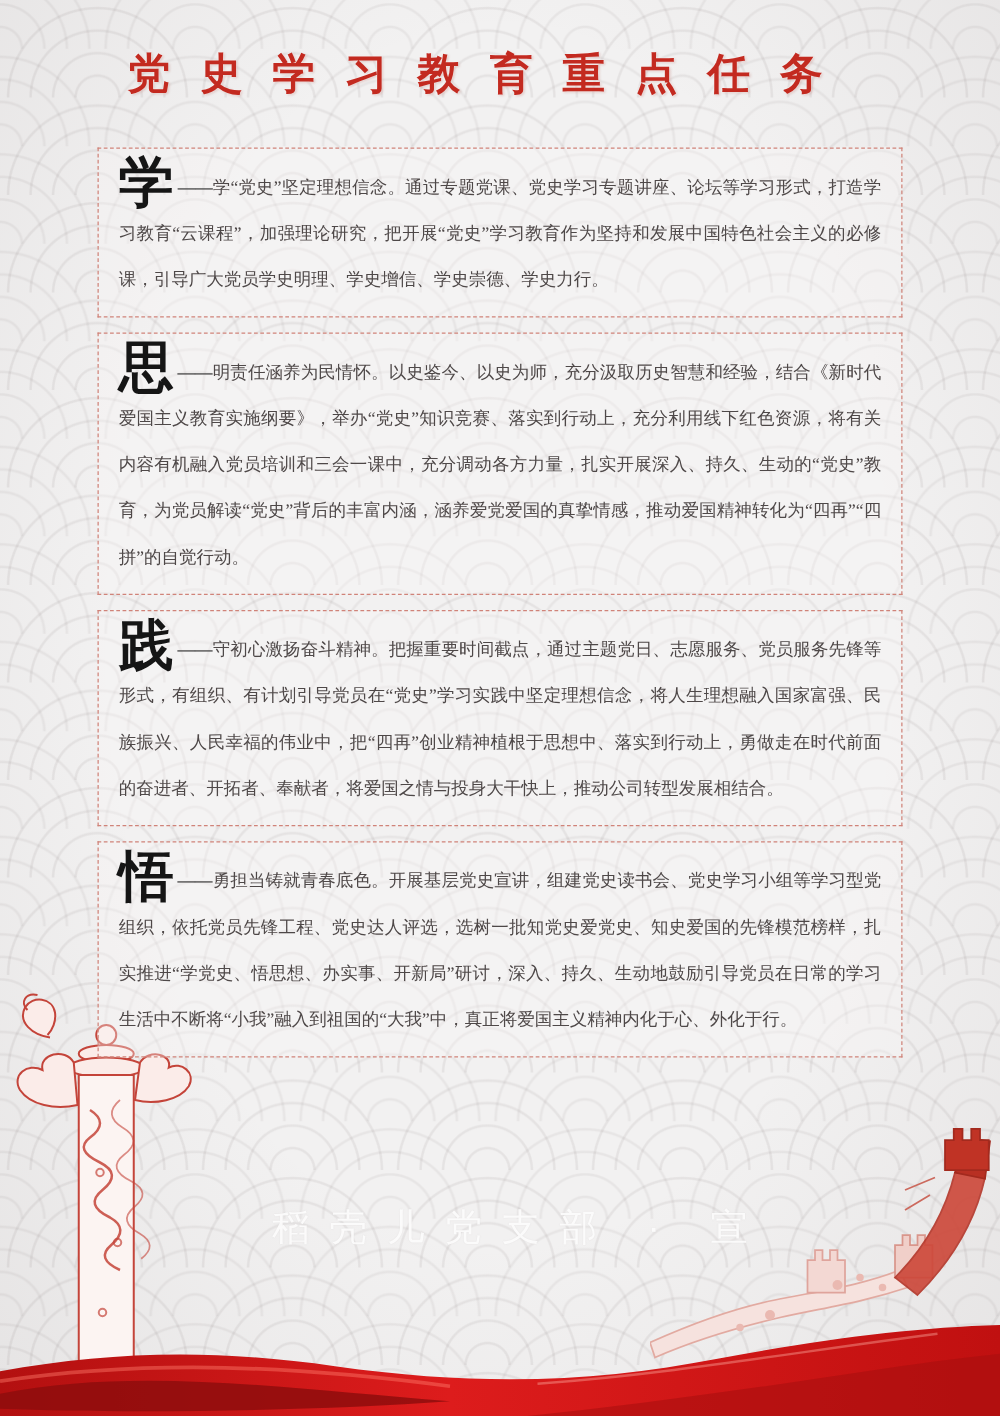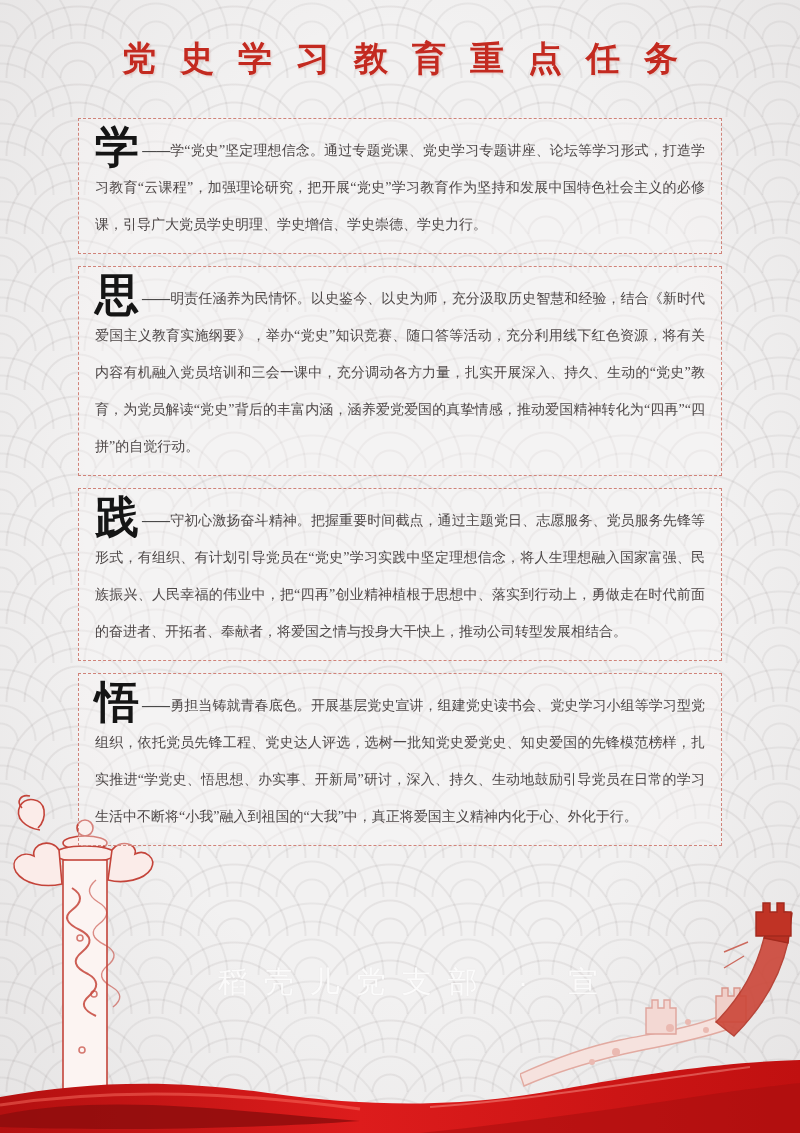--- a/index.html
+++ b/index.html
@@ -28,21 +28,20 @@
     background-size:156px 78px,156px 78px;
     background-position:0 0,78px 39px;
   }
   .vignette{
     position:absolute;inset:0;z-index:1;pointer-events:none;
     background:radial-gradient(ellipse at 50% 45%, rgba(255,255,255,0) 55%, rgba(120,110,110,0.10) 100%);
   }
   .content{position:relative;z-index:5;padding:0 78px;}
   .title{
     margin:36px 0 36px;
-    text-align:center;
     font-size:34px;font-weight:900;
     color:#c32a20;
     letter-spacing:24px;padding-left:24px;
     text-shadow:0 0 2px rgba(255,255,255,0.9), 1px 1px 2px rgba(150,30,20,0.25);
     font-family:"Liberation Sans",sans-serif;
   }
   .task-box{
     border:1px dashed #d08379;
     background:rgba(249,247,247,0.35);
     padding:6px 16px 10px 16px;
@@ -137,21 +136,21 @@
   <div class="watermark">稻壳儿党支部 · 宣</div>
 
   <div class="content">
     <div class="title">党史学习教育重点任务</div>
 
     <div class="task-box">
       <p class="task-text"><span class="big-char">学</span><span class="dash">——</span><span>学“党史”坚定理想信念。通过专题党课、党史学习专题讲座、论坛等学习形式，打造学习教育“云课程”，加强理论研究，把开展“党史”学习教育作为坚持和发展中国特色社会主义的必修课，引导广大党员学史明理、学史增信、学史崇德、学史力行。</span></p>
     </div>
 
     <div class="task-box">
-      <p class="task-text"><span class="big-char">思</span><span class="dash">——</span><span>明责任涵养为民情怀。以史鉴今、以史为师，充分汲取历史智慧和经验，结合《新时代爱国主义教育实施纲要》，举办“党史”知识竞赛、随口答等活动，充分利用线下红色资源，将有关内容有机融入党员培训和三会一课中，充分调动各方力量，扎实开展深入、持久、生动的“党史”教育，为党员解读“党史”背后的丰富内涵，涵养爱党爱国的真挚情感，推动爱国精神转化为“四再”“四拼”的自觉行动。</span></p>
+      <p class="task-text"><span class="big-char">思</span><span class="dash">——</span><span>明责任涵养为民情怀。以史鉴今、以史为师，充分汲取历史智慧和经验，结合《新时代爱国主义教育实施纲要》，举办“党史”知识竞赛、落实到行动上，充分利用线下红色资源，将有关内容有机融入党员培训和三会一课中，充分调动各方力量，扎实开展深入、持久、生动的“党史”教育，为党员解读“党史”背后的丰富内涵，涵养爱党爱国的真挚情感，推动爱国精神转化为“四再”“四拼”的自觉行动。</span></p>
     </div>
 
     <div class="task-box">
       <p class="task-text"><span class="big-char">践</span><span class="dash">——</span><span>守初心激扬奋斗精神。把握重要时间截点，通过主题党日、志愿服务、党员服务先锋等形式，有组织、有计划引导党员在“党史”学习实践中坚定理想信念，将人生理想融入国家富强、民族振兴、人民幸福的伟业中，把“四再”创业精神植根于思想中、落实到行动上，勇做走在时代前面的奋进者、开拓者、奉献者，将爱国之情与投身大干快上，推动公司转型发展相结合。</span></p>
     </div>
 
     <div class="task-box">
       <p class="task-text"><span class="big-char">悟</span><span class="dash">——</span><span>勇担当铸就青春底色。开展基层党史宣讲，组建党史读书会、党史学习小组等学习型党组织，依托党员先锋工程、党史达人评选，选树一批知党史爱党史、知史爱国的先锋模范榜样，扎实推进“学党史、悟思想、办实事、开新局”研讨，深入、持久、生动地鼓励引导党员在日常的学习生活中不断将“小我”融入到祖国的“大我”中，真正将爱国主义精神内化于心、外化于行。</span></p>
     </div>
   </div>

